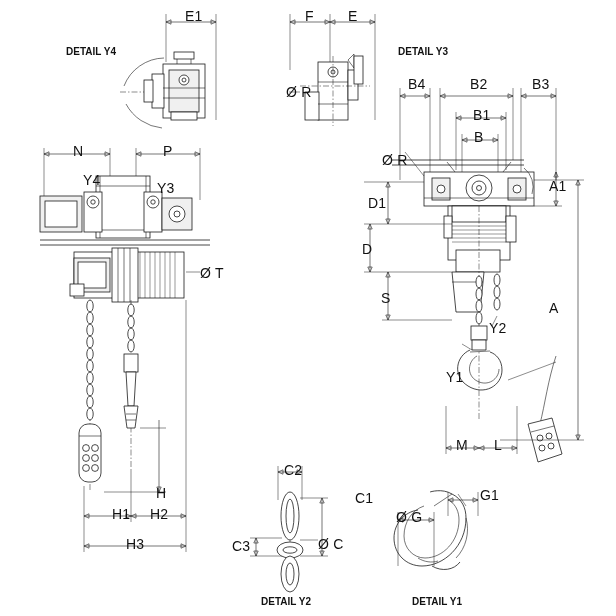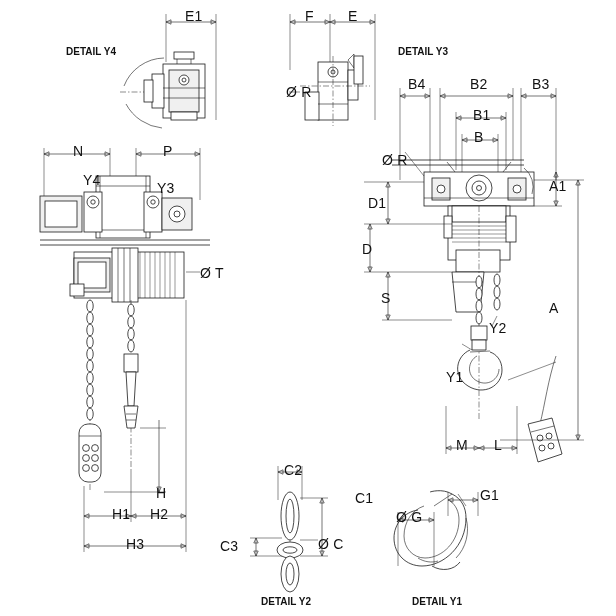--- a/index.html
+++ b/index.html
@@ -398,19 +398,19 @@
   <div class="lbl" style="left:362px; top:241px;">D</div>
   <div class="lbl" style="left:381px; top:290px;">S</div>
   <div class="lbl" style="left:549px; top:300px;">A</div>
   <div class="lbl" style="left:446px; top:351px;margin-top:18px;">Y1</div>
   <div class="lbl" style="left:489px; top:320px;">Y2</div>
   <div class="lbl" style="left:456px; top:437px;">M</div>
   <div class="lbl" style="left:494px; top:437px;">L</div>
 
   <div class="lbl" style="left:284px; top:462px;">C2</div>
   <div class="lbl" style="left:321px; top:490px;margin-left:34px;">C1</div>
-  <div class="lbl" style="left:220px; top:538px;">C3</div>
+  <div class="lbl" style="left:232px; top:538px;">C3</div>
   <div class="lbl" style="left:318px; top:536px;">Ø C</div>
 
   <div class="lbl" style="left:480px; top:487px;text-align:center;">G1</div>
   <div class="lbl" style="left:396px; top:509px;">Ø G</div>
 
 </div>
 
 </body></html>

